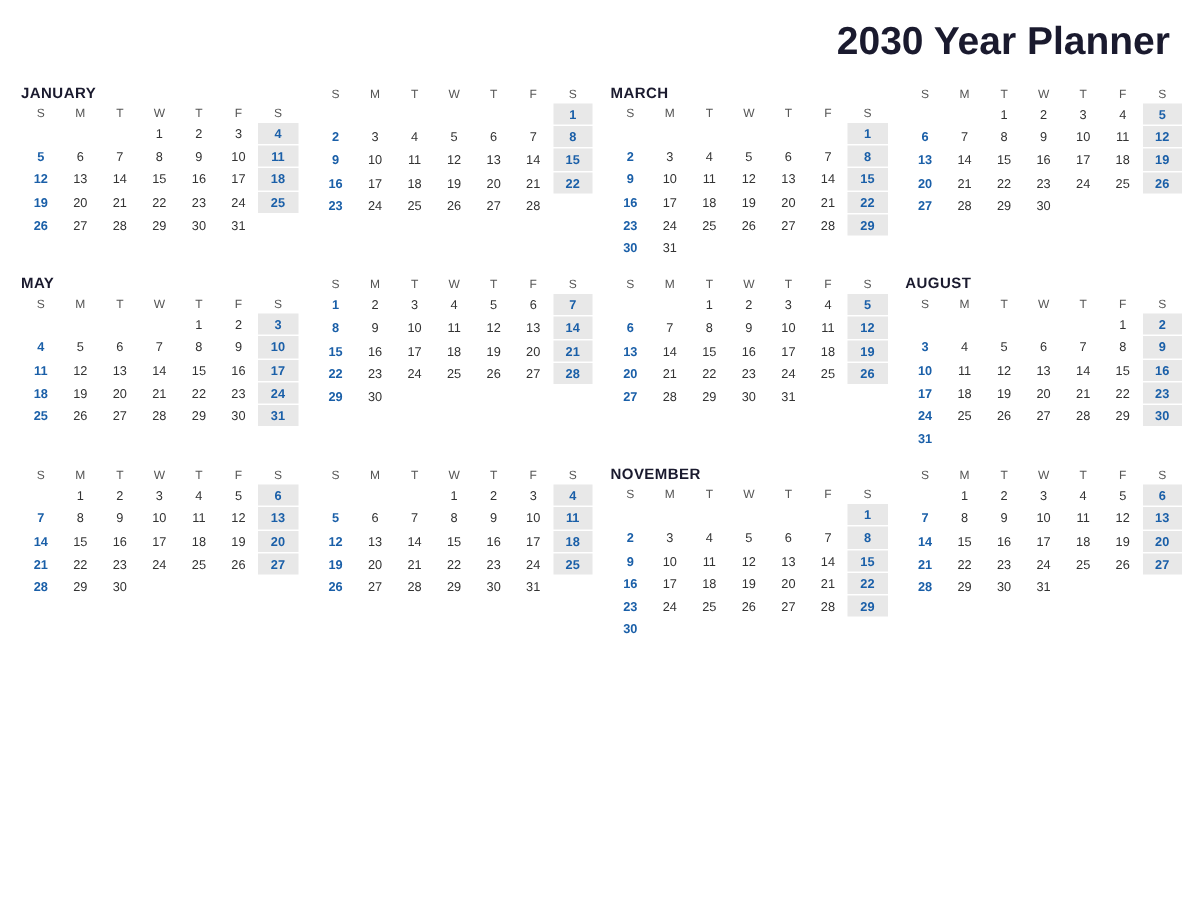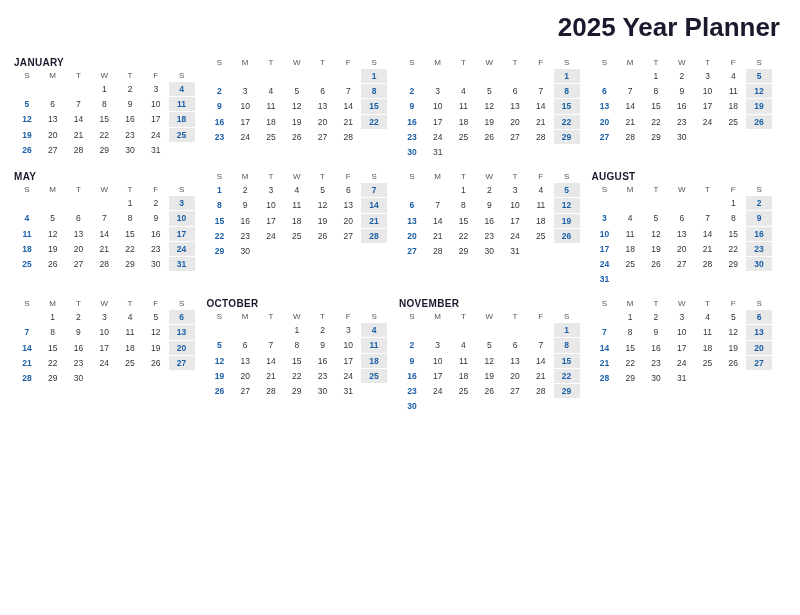--- a/index.html
+++ b/index.html
@@ -14,21 +14,21 @@
       text-align: right;
       font-size: 26px;
       font-weight: bold;
       color: #1a1a2e;
       padding: 12px 20px 6px 0;
     }
     .calendar-grid {
       display: grid;
       grid-template-columns: repeat(4, 1fr);
       gap: 4px;
-      padding: 4px 24px 4px 10px;
+      padding: 4px 8px 4px 10px;
     }
     .month-block {
       padding: 4px 4px 4px 4px;
     }
     .month-name {
       font-size: 10px;
       font-weight: bold;
       color: #1a1a2e;
       margin-bottom: 2px;
       text-transform: uppercase;
@@ -61,21 +61,21 @@
       color: #333;
       line-height: 1.2;
     }
     .day-cell.sunday { color: #1a5fa8; font-weight: bold; }
     .day-cell.saturday { color: #1a5fa8; font-weight: bold; }
     .day-cell.weekend-bg { background: #e8e8e8; }
   </style>
 </head>
 <body>
 
-<div class="page-title">2025 Year Planner</div>
+<div class="page-title">2030 Year Planner</div>
 
 <div class="calendar-grid">
 <div class="month-block">
       <div class="month-name">JANUARY</div>
       <div class="day-headers">
         <div class="day-header">S</div>
         <div class="day-header">M</div>
         <div class="day-header">T</div>
         <div class="day-header">W</div>
         <div class="day-header">T</div>
@@ -182,20 +182,21 @@
           <div class="day-cell">24</div>
           <div class="day-cell">25</div>
           <div class="day-cell">26</div>
           <div class="day-cell">27</div>
           <div class="day-cell">28</div>
           <div class="day-cell saturday"></div>
         </div>
       </div>
     </div>
     <div class="month-block">
+      <div class="month-name">MARCH</div>
       <div class="day-headers">
         <div class="day-header">S</div>
         <div class="day-header">M</div>
         <div class="day-header">T</div>
         <div class="day-header">W</div>
         <div class="day-header">T</div>
         <div class="day-header">F</div>
         <div class="day-header">S</div>
       </div>
       <div class="weeks">
@@ -608,21 +609,20 @@
           <div class="day-cell">29</div>
           <div class="day-cell">30</div>
           <div class="day-cell"></div>
           <div class="day-cell"></div>
           <div class="day-cell"></div>
           <div class="day-cell saturday"></div>
         </div>
       </div>
     </div>
     <div class="month-block">
-      <div class="month-name">OCTOBER</div>
       <div class="day-headers">
         <div class="day-header">S</div>
         <div class="day-header">M</div>
         <div class="day-header">T</div>
         <div class="day-header">W</div>
         <div class="day-header">T</div>
         <div class="day-header">F</div>
         <div class="day-header">S</div>
       </div>
       <div class="weeks">

